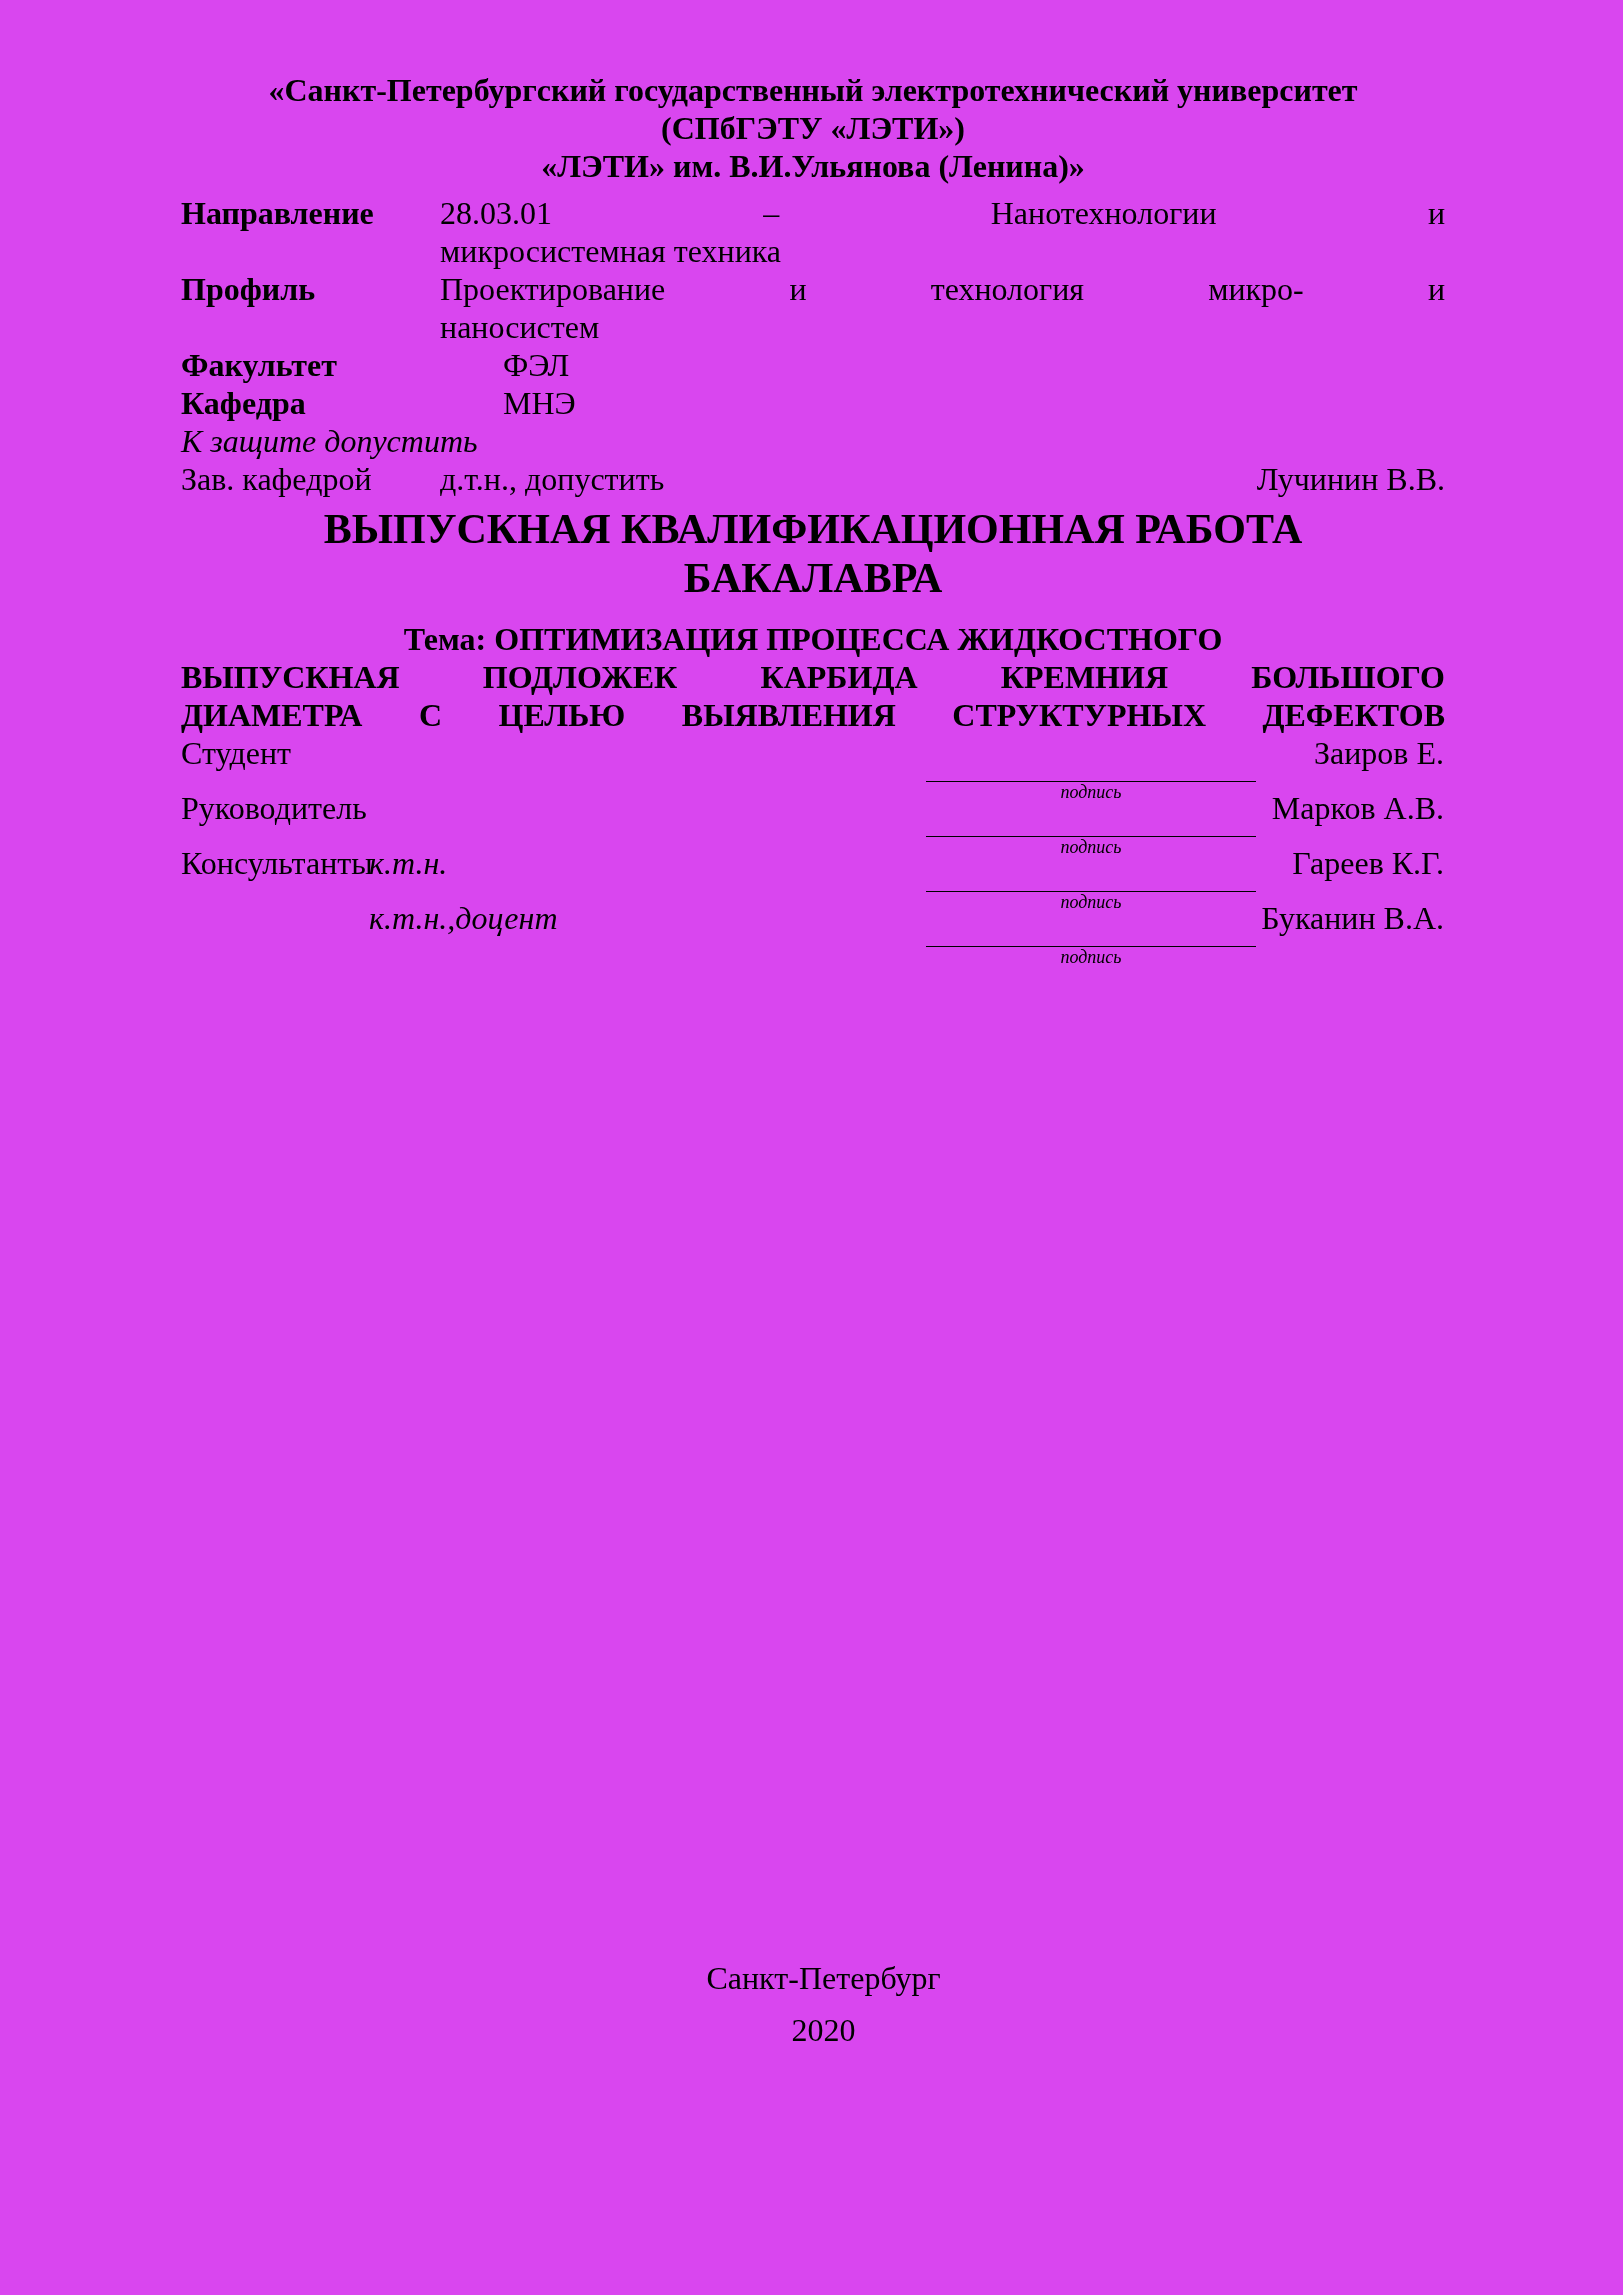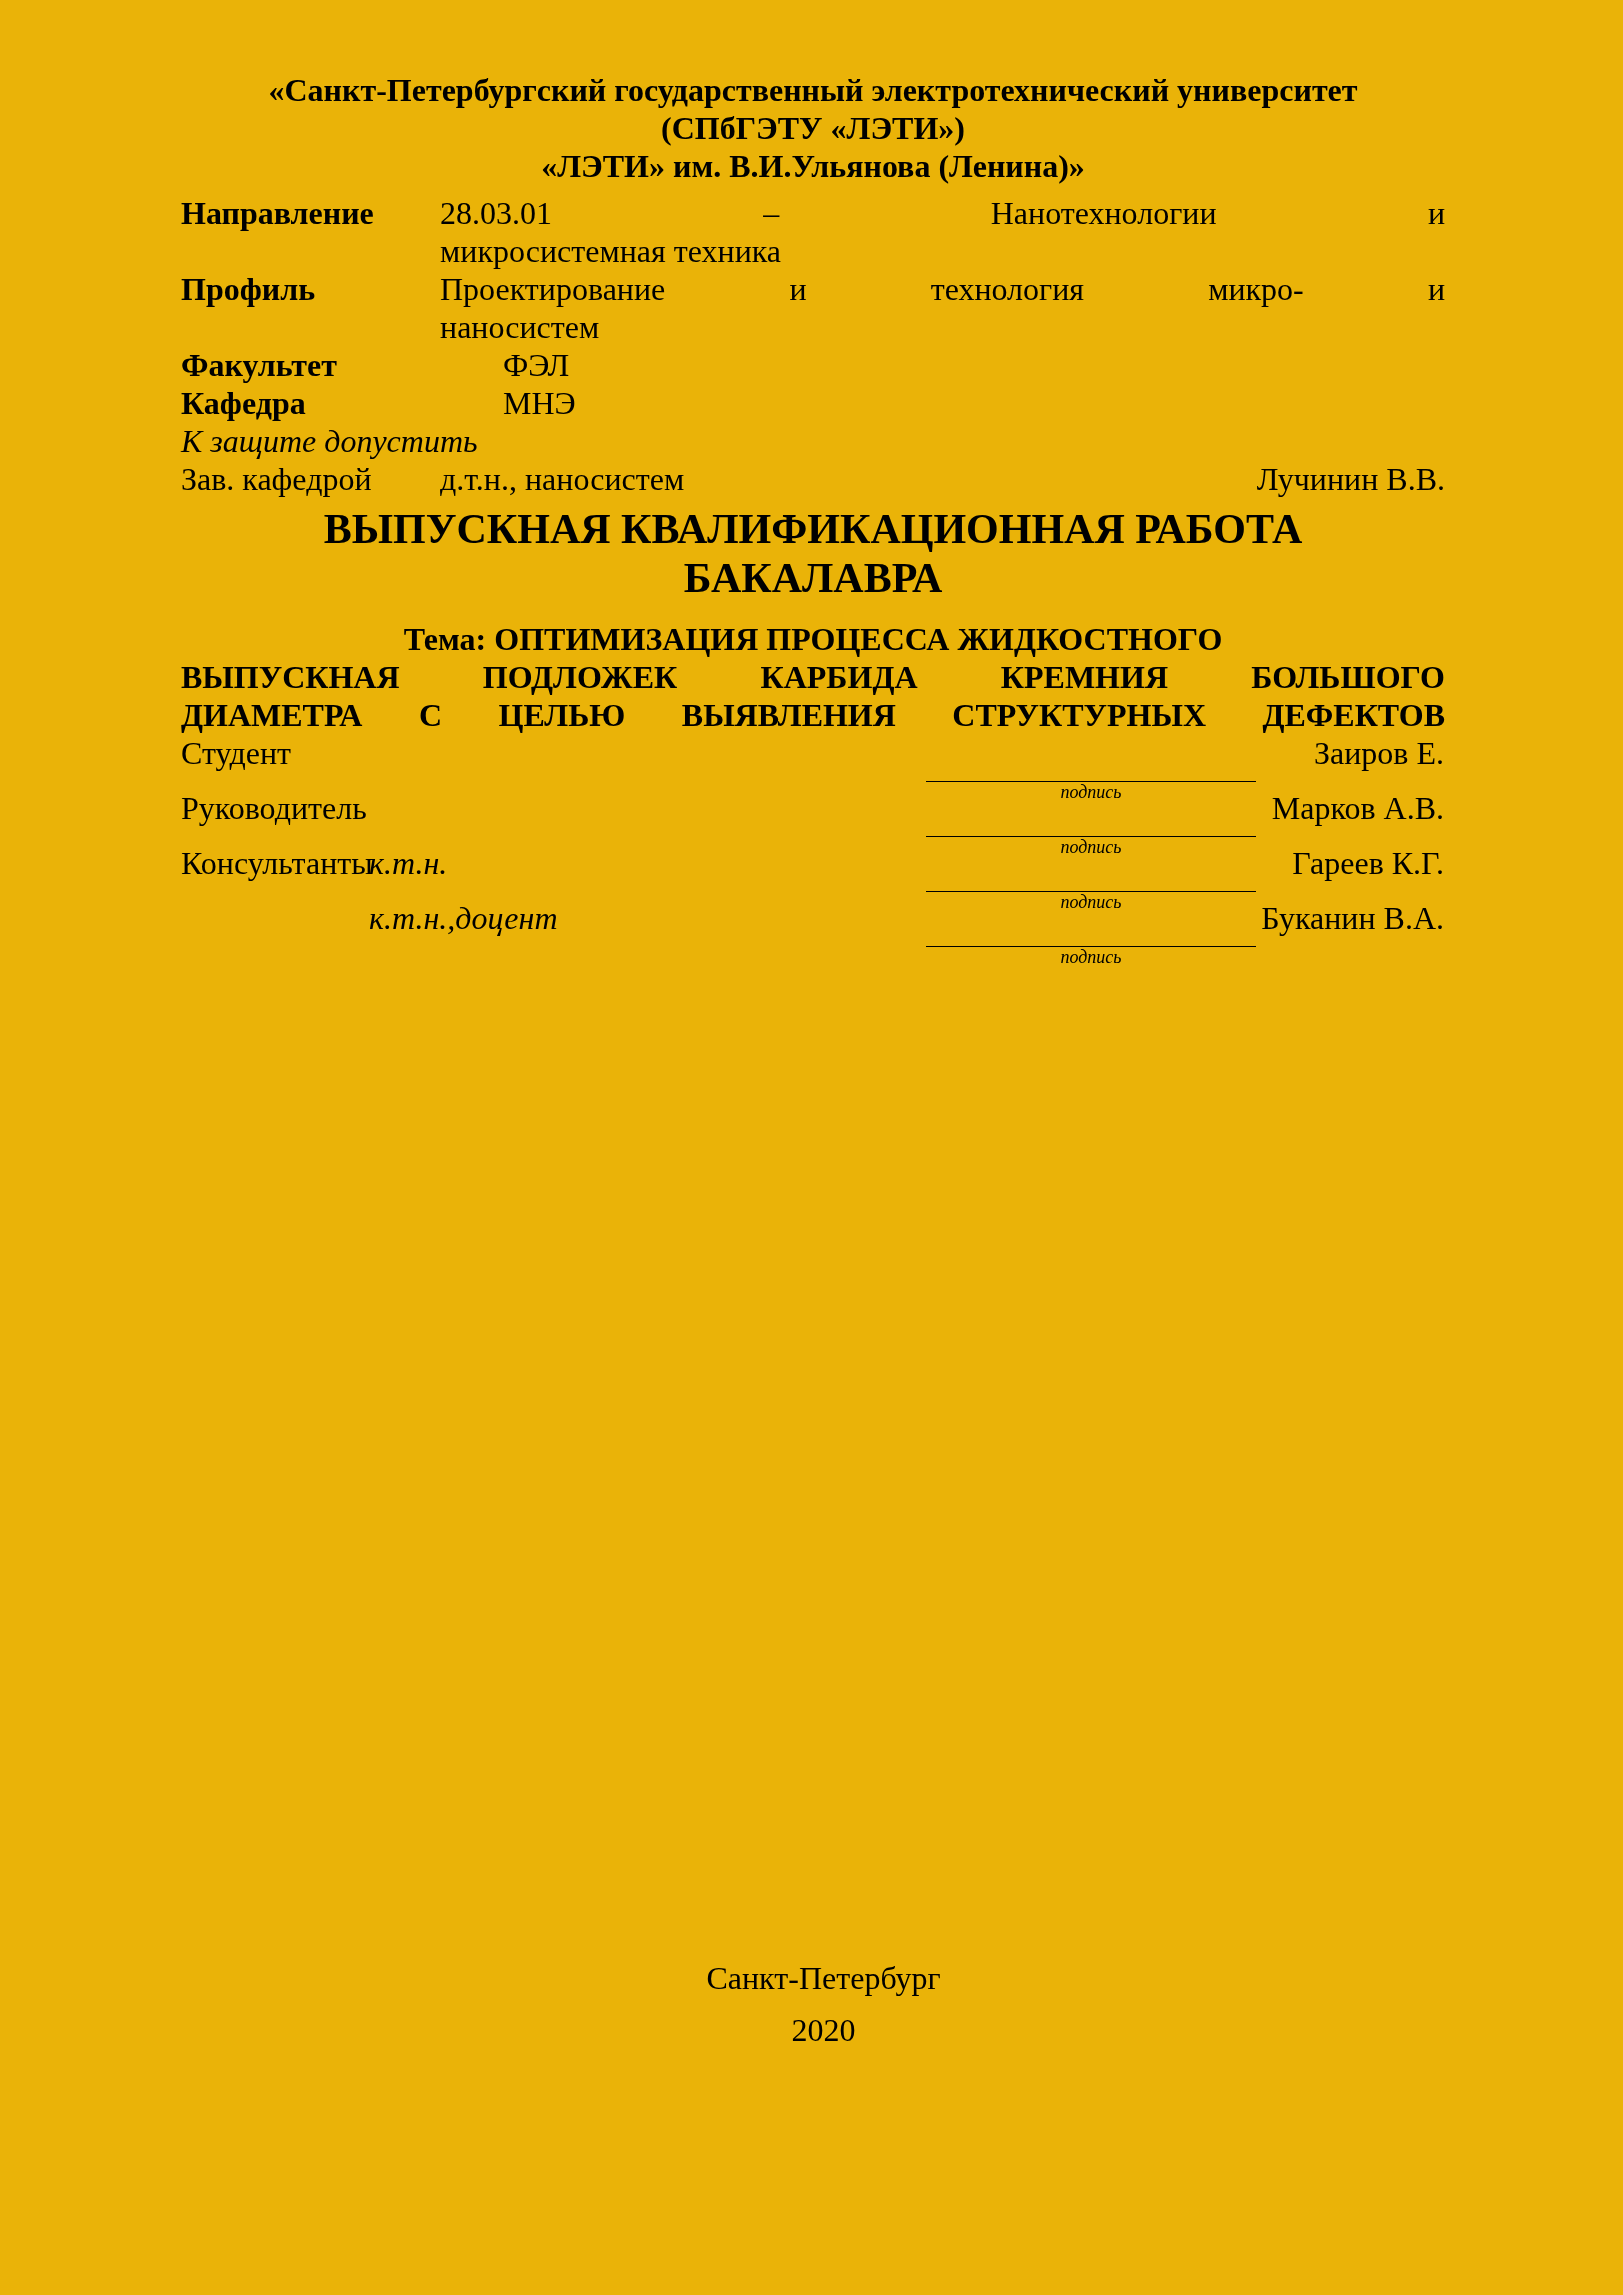--- a/index.html
+++ b/index.html
@@ -1,21 +1,21 @@
 <!DOCTYPE html>
 <html style="font-size:12.6px"><head>
 <meta charset="utf-8">
 <style>
   html, body { margin: 0; padding: 0; background: #e8e8e8; }
   .page {
     position: relative;
     width: 1623px;
     height: 2295px;
     margin: 0 auto;
-    background: #eab308;
+    background: #d946ef;
     color: #000000;
     font-family: "Liberation Serif", serif;
     font-size: 32px;
     line-height: 38px;
   }
   .content {
     position: absolute;
     left: 181px;
     top: 71px;
     width: 1264px;
@@ -108,21 +108,21 @@
         <div class="field-label">Кафедра</div>
         <div class="centered-val">МНЭ</div>
       </div>
 
     </div>
 
     <div class="admission">
       <div class="admission-note">К защите допустить</div>
       <div class="adm-row">
         <div>Зав. кафедрой</div>
-        <div>д.т.н., наносистем</div>
+        <div>д.т.н., допустить</div>
         <div class="adm-name">Лучинин В.В.</div>
       </div>
     </div>
 
     <div class="work-title">
       <div>ВЫПУСКНАЯ КВАЛИФИКАЦИОННАЯ РАБОТА</div>
       <div>БАКАЛАВРА</div>
     </div>
 
     <div class="topic">

